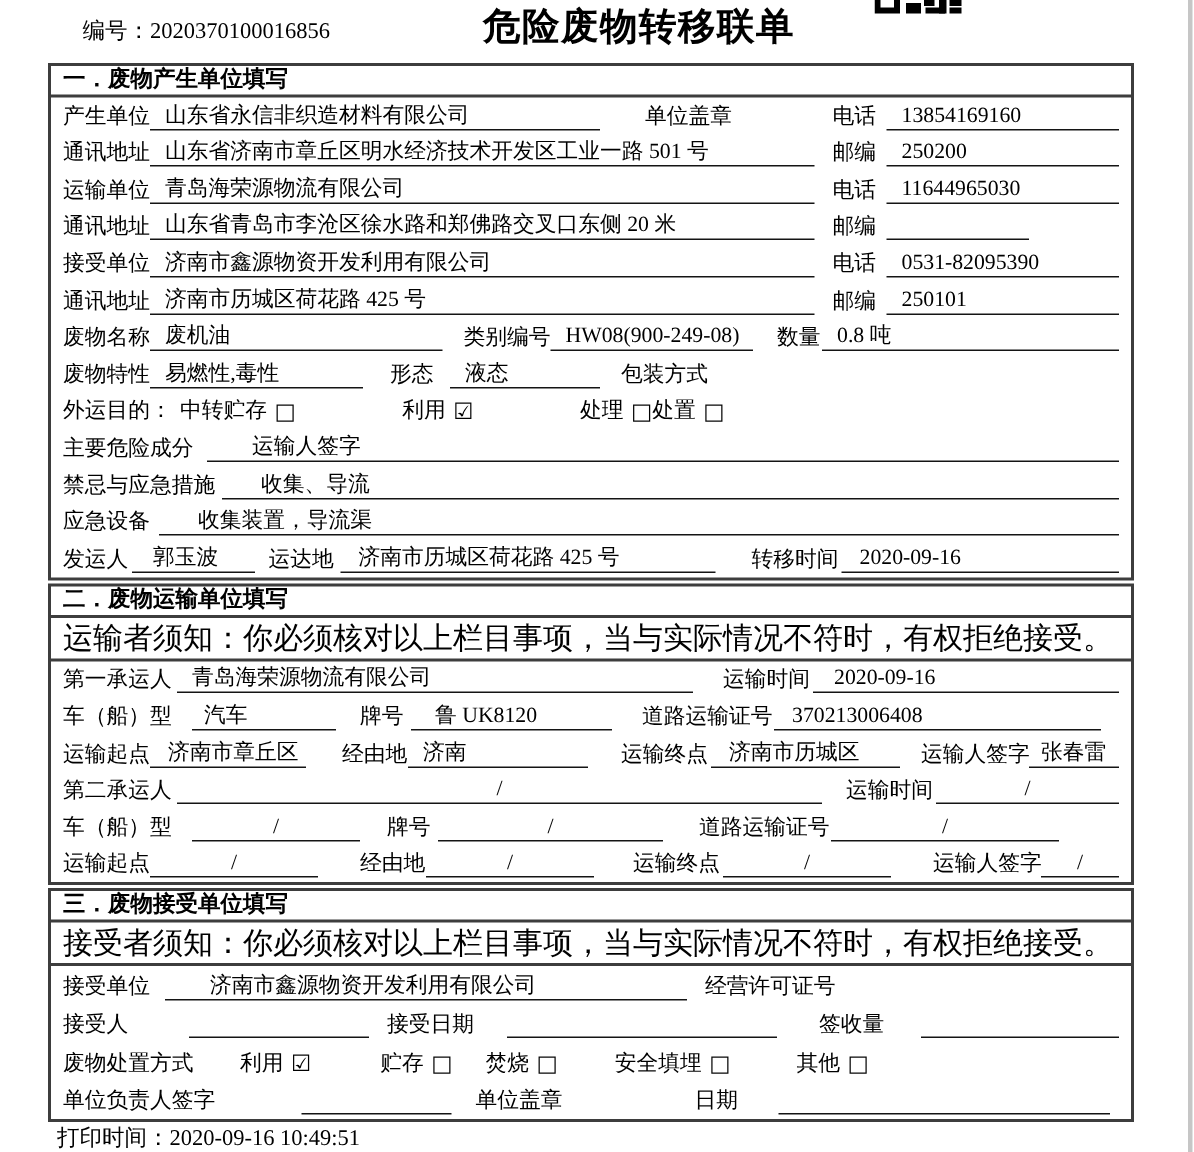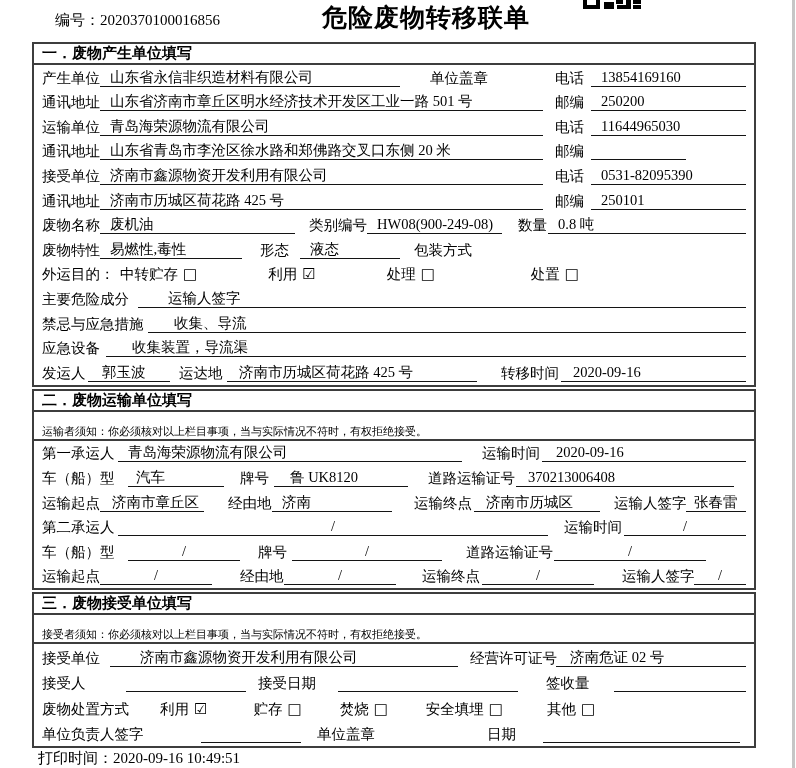--- a/index.html
+++ b/index.html
@@ -23,21 +23,21 @@
   .qr .q7 { left:50px; top:5px; width:8px;  height:4px; }
   .sections { position:absolute; left:32px; top:42px; width:724px; }
   .sec { border:2px solid #3d3d3d; margin-bottom:2px; background:#fff; }
   .sec-title { font-weight:bold; font-size:15px; height:21px; line-height:19px; padding:0 8px; border-bottom:2px solid #3d3d3d; }
   .row { display:flex; align-items:flex-end; height:24.6px; padding:0 8px 3px 8px; font-size:14.5px; line-height:17px; }
   .sec3 .row { height:25.5px; }
   .lbl { white-space:nowrap; flex:0 0 auto; }
   .u { border-bottom:1.5px solid #141414; padding-left:10px; white-space:nowrap; min-height:17px; flex:0 0 auto; }
   .grow { flex:1 1 auto; }
   .slash { text-align:center; padding-left:0; }
-  .notice-row { display:flex; align-items:flex-end; height:29px; padding:0 8px; font-size:11px; border-bottom:2px solid #3d3d3d; }
+  .notice-row { display:flex; align-items:flex-end; height:29px; padding:0 8px; font-size:20px; border-bottom:2px solid #3d3d3d; }
   .opt { display:inline-flex; align-items:flex-start; gap:5px; white-space:nowrap; flex:0 0 auto; }
   .box { font-size:15px; line-height:16px; font-family:"DejaVu Sans",sans-serif; }
   .print-line { position:absolute; left:38px; top:749px; font-size:15px; white-space:nowrap; }
 </style>
 </head>
 <body>
 
 <div class="page">
   <div class="edge-line"></div>
 
@@ -129,21 +129,21 @@
           <span class="box">□</span>
         </span>
         <span class="opt" style="margin-left:71px">
           <span>利用</span>
           <span class="box">☑</span>
         </span>
         <span class="opt" style="margin-left:71px">
           <span>处理</span>
           <span class="box">□</span>
         </span>
-        <span class="opt" style="margin-left:96px">
+        <span class="opt" style="">
           <span>处置</span>
           <span class="box">□</span>
         </span>
       </div>
 
       <div class="row">
         <span class="lbl" style="width:96px">主要危险成分</span>
         <span class="u grow" style="padding-left:30px">运输人签字</span>
       </div>
 
@@ -235,21 +235,20 @@
 
       <div class="notice-row">
         <span>接受者须知：</span>
         <span>你必须核对以上栏目事项，当与实际情况不符时，有权拒绝接受。</span>
       </div>
 
       <div class="row">
         <span class="lbl" style="width:58px">接受单位</span>
         <span class="u" style="width:348px;padding-left:30px;margin-left:10px">济南市鑫源物资开发利用有限公司</span>
         <span class="lbl" style="width:86px;margin-left:12px">经营许可证号</span>
-        <span class="u grow" style="padding-left:14px">济南危证 02 号</span>
       </div>
 
       <div class="row">
         <span class="lbl" style="width:46px">接受人</span>
         <span class="u" style="width:120px;margin-left:38px"></span>
         <span class="lbl" style="width:60px;margin-left:12px">接受日期</span>
         <span class="u" style="width:180px;margin-left:20px"></span>
         <span class="lbl" style="width:46px;margin-left:28px">签收量</span>
         <span class="u grow" style="margin-left:22px"></span>
       </div>
@@ -257,39 +256,39 @@
       <div class="row">
         <span class="lbl" style="width:88px">废物处置方式</span>
         <span class="opt" style="margin-left:30px">
           <span>利用</span>
           <span class="box">☑</span>
         </span>
         <span class="opt" style="margin-left:46px">
           <span>贮存</span>
           <span class="box">□</span>
         </span>
-        <span class="opt" style="margin-left:38px">
+        <span class="opt" style="margin-left:22px">
           <span>焚烧</span>
           <span class="box">□</span>
         </span>
         <span class="opt" style="margin-left:38px">
           <span>安全填埋</span>
           <span class="box">□</span>
         </span>
         <span class="opt" style="margin-left:44px">
           <span>其他</span>
           <span class="box">□</span>
         </span>
       </div>
 
       <div class="row">
         <span class="lbl" style="width:102px">单位负责人签字</span>
         <span class="u" style="width:100px;margin-left:57px"></span>
         <span class="lbl" style="width:58px;margin-left:16px">单位盖章</span>
-        <span class="lbl" style="width:30px;margin-left:112px">日期</span>
+        <span class="lbl" style="width:30px;margin-left:88px">日期</span>
         <span class="u grow" style="margin-left:26px;margin-right:6px"></span>
       </div>
     </div>
   </div>
 
   <div class="print-line">
     <span>打印时间：</span><span>2020-09-16 10:49:51</span>
   </div>
 </div>
 

